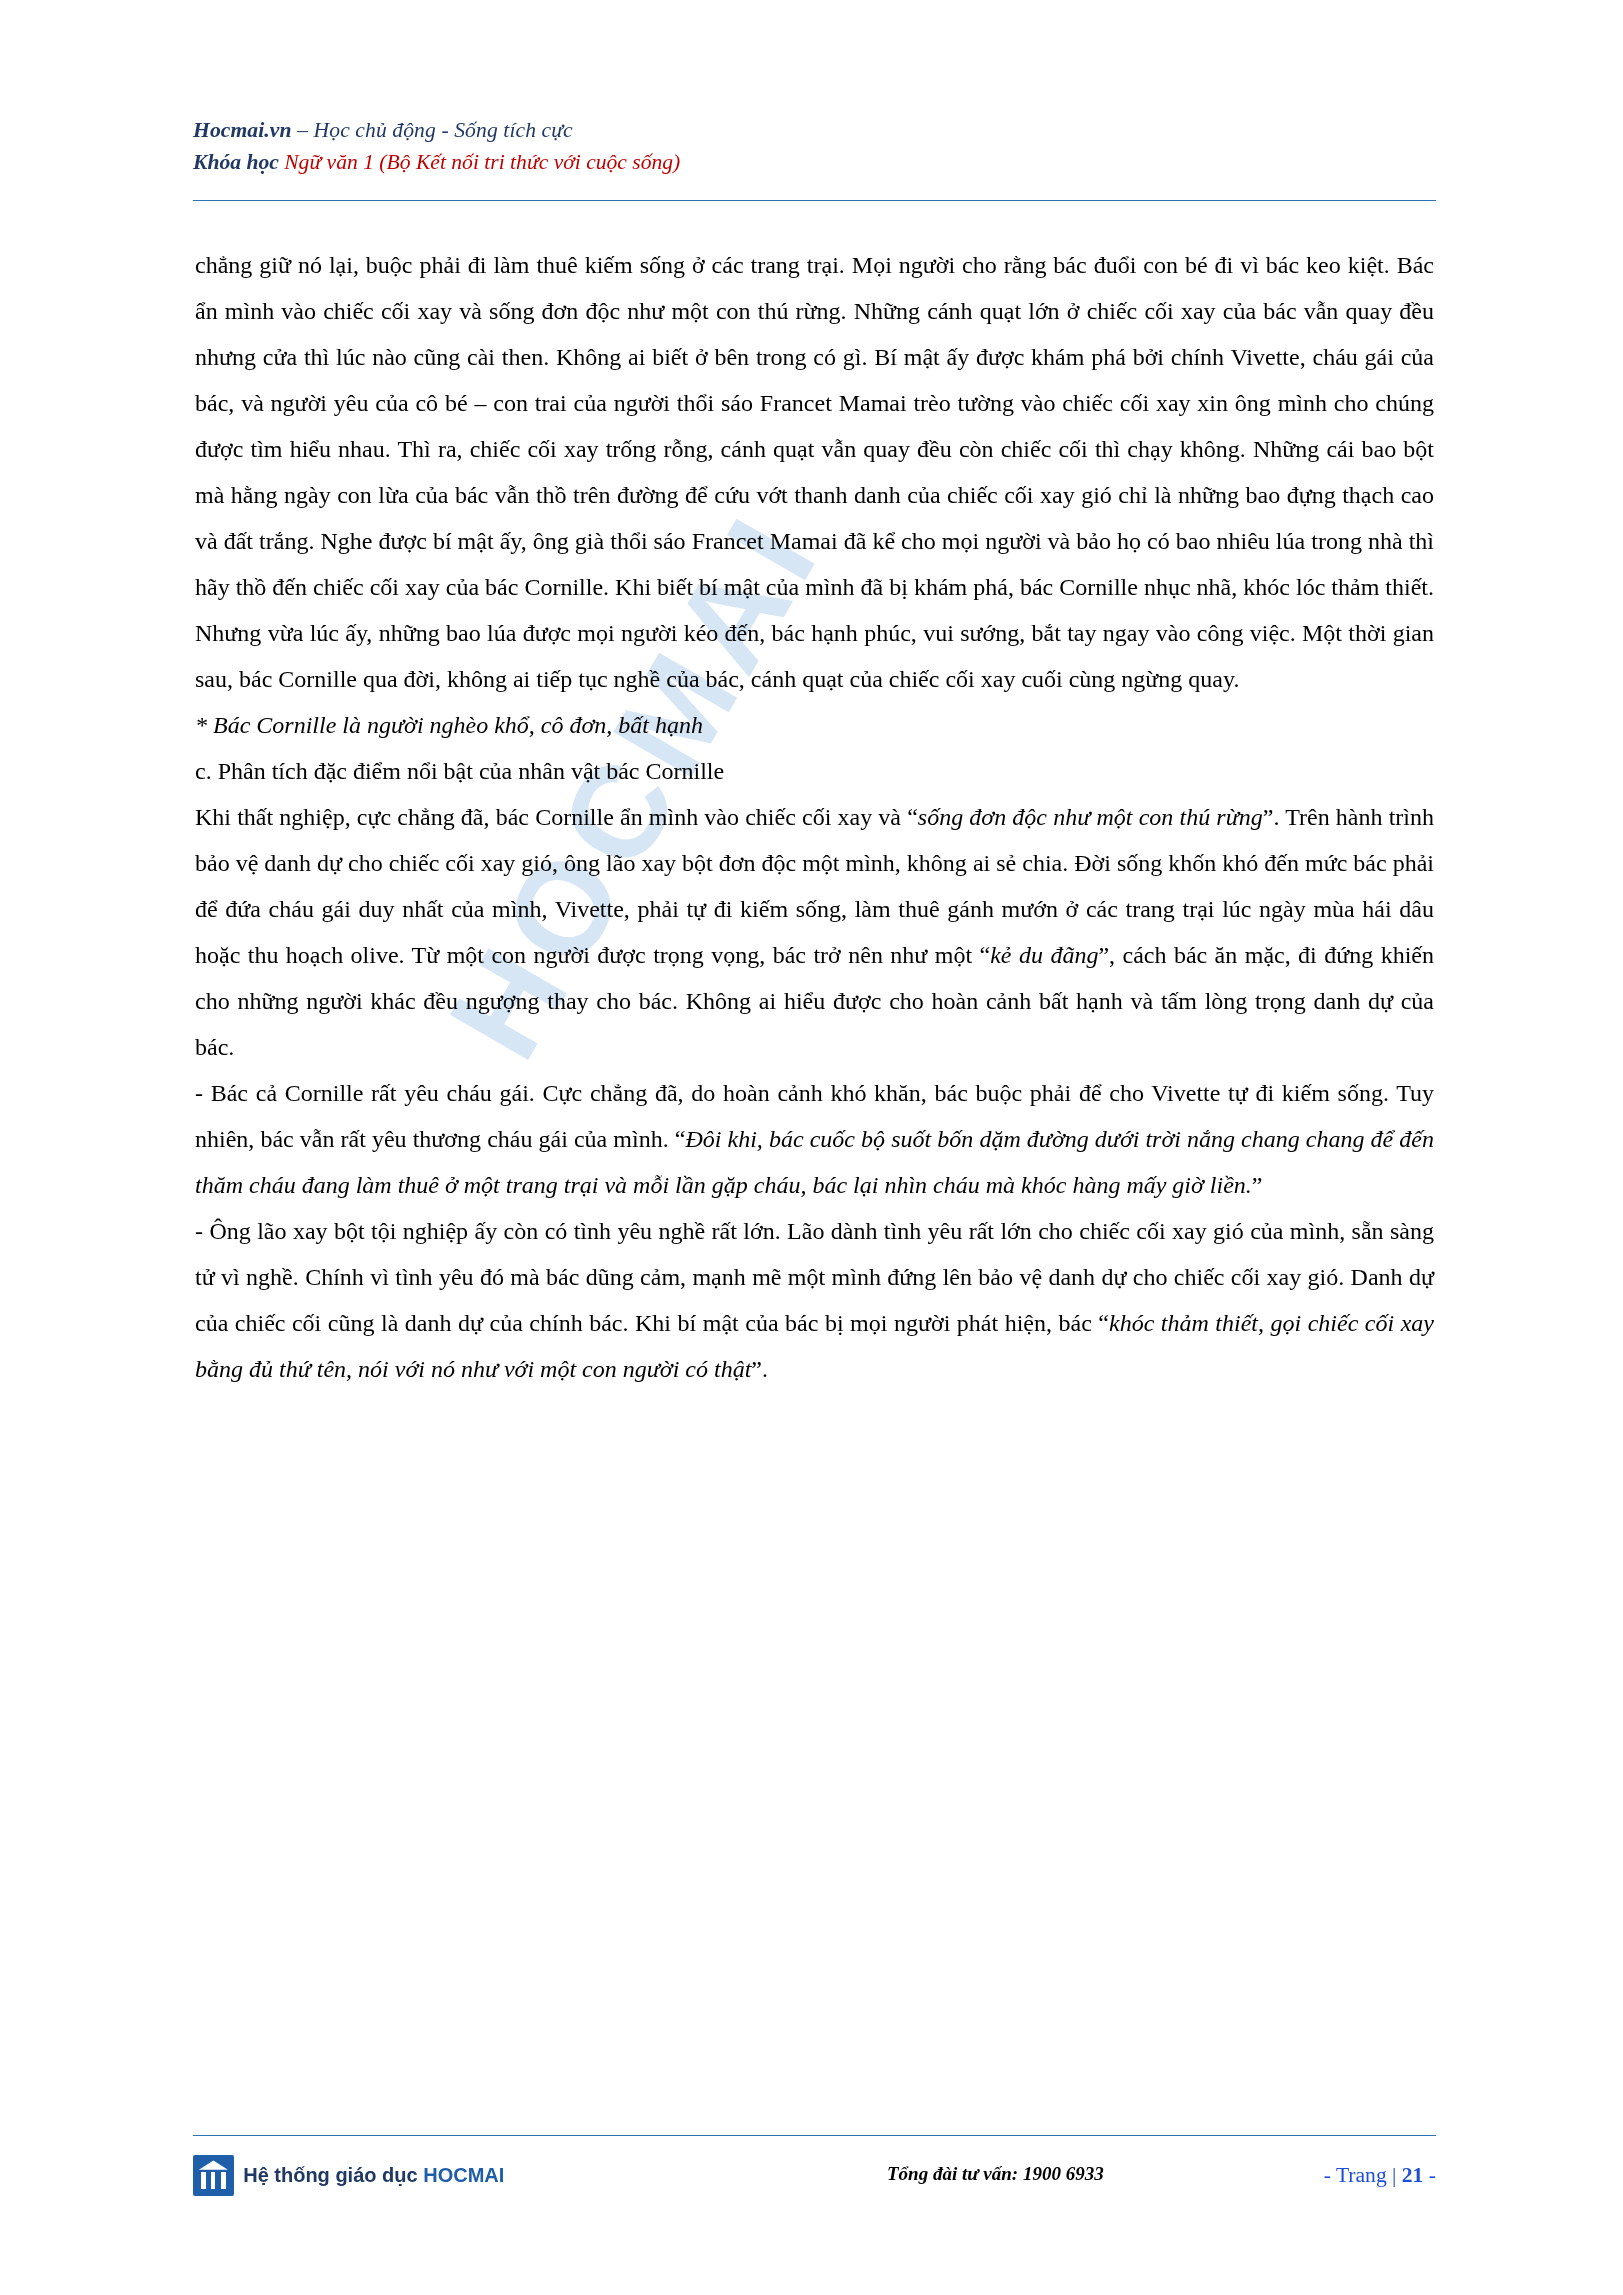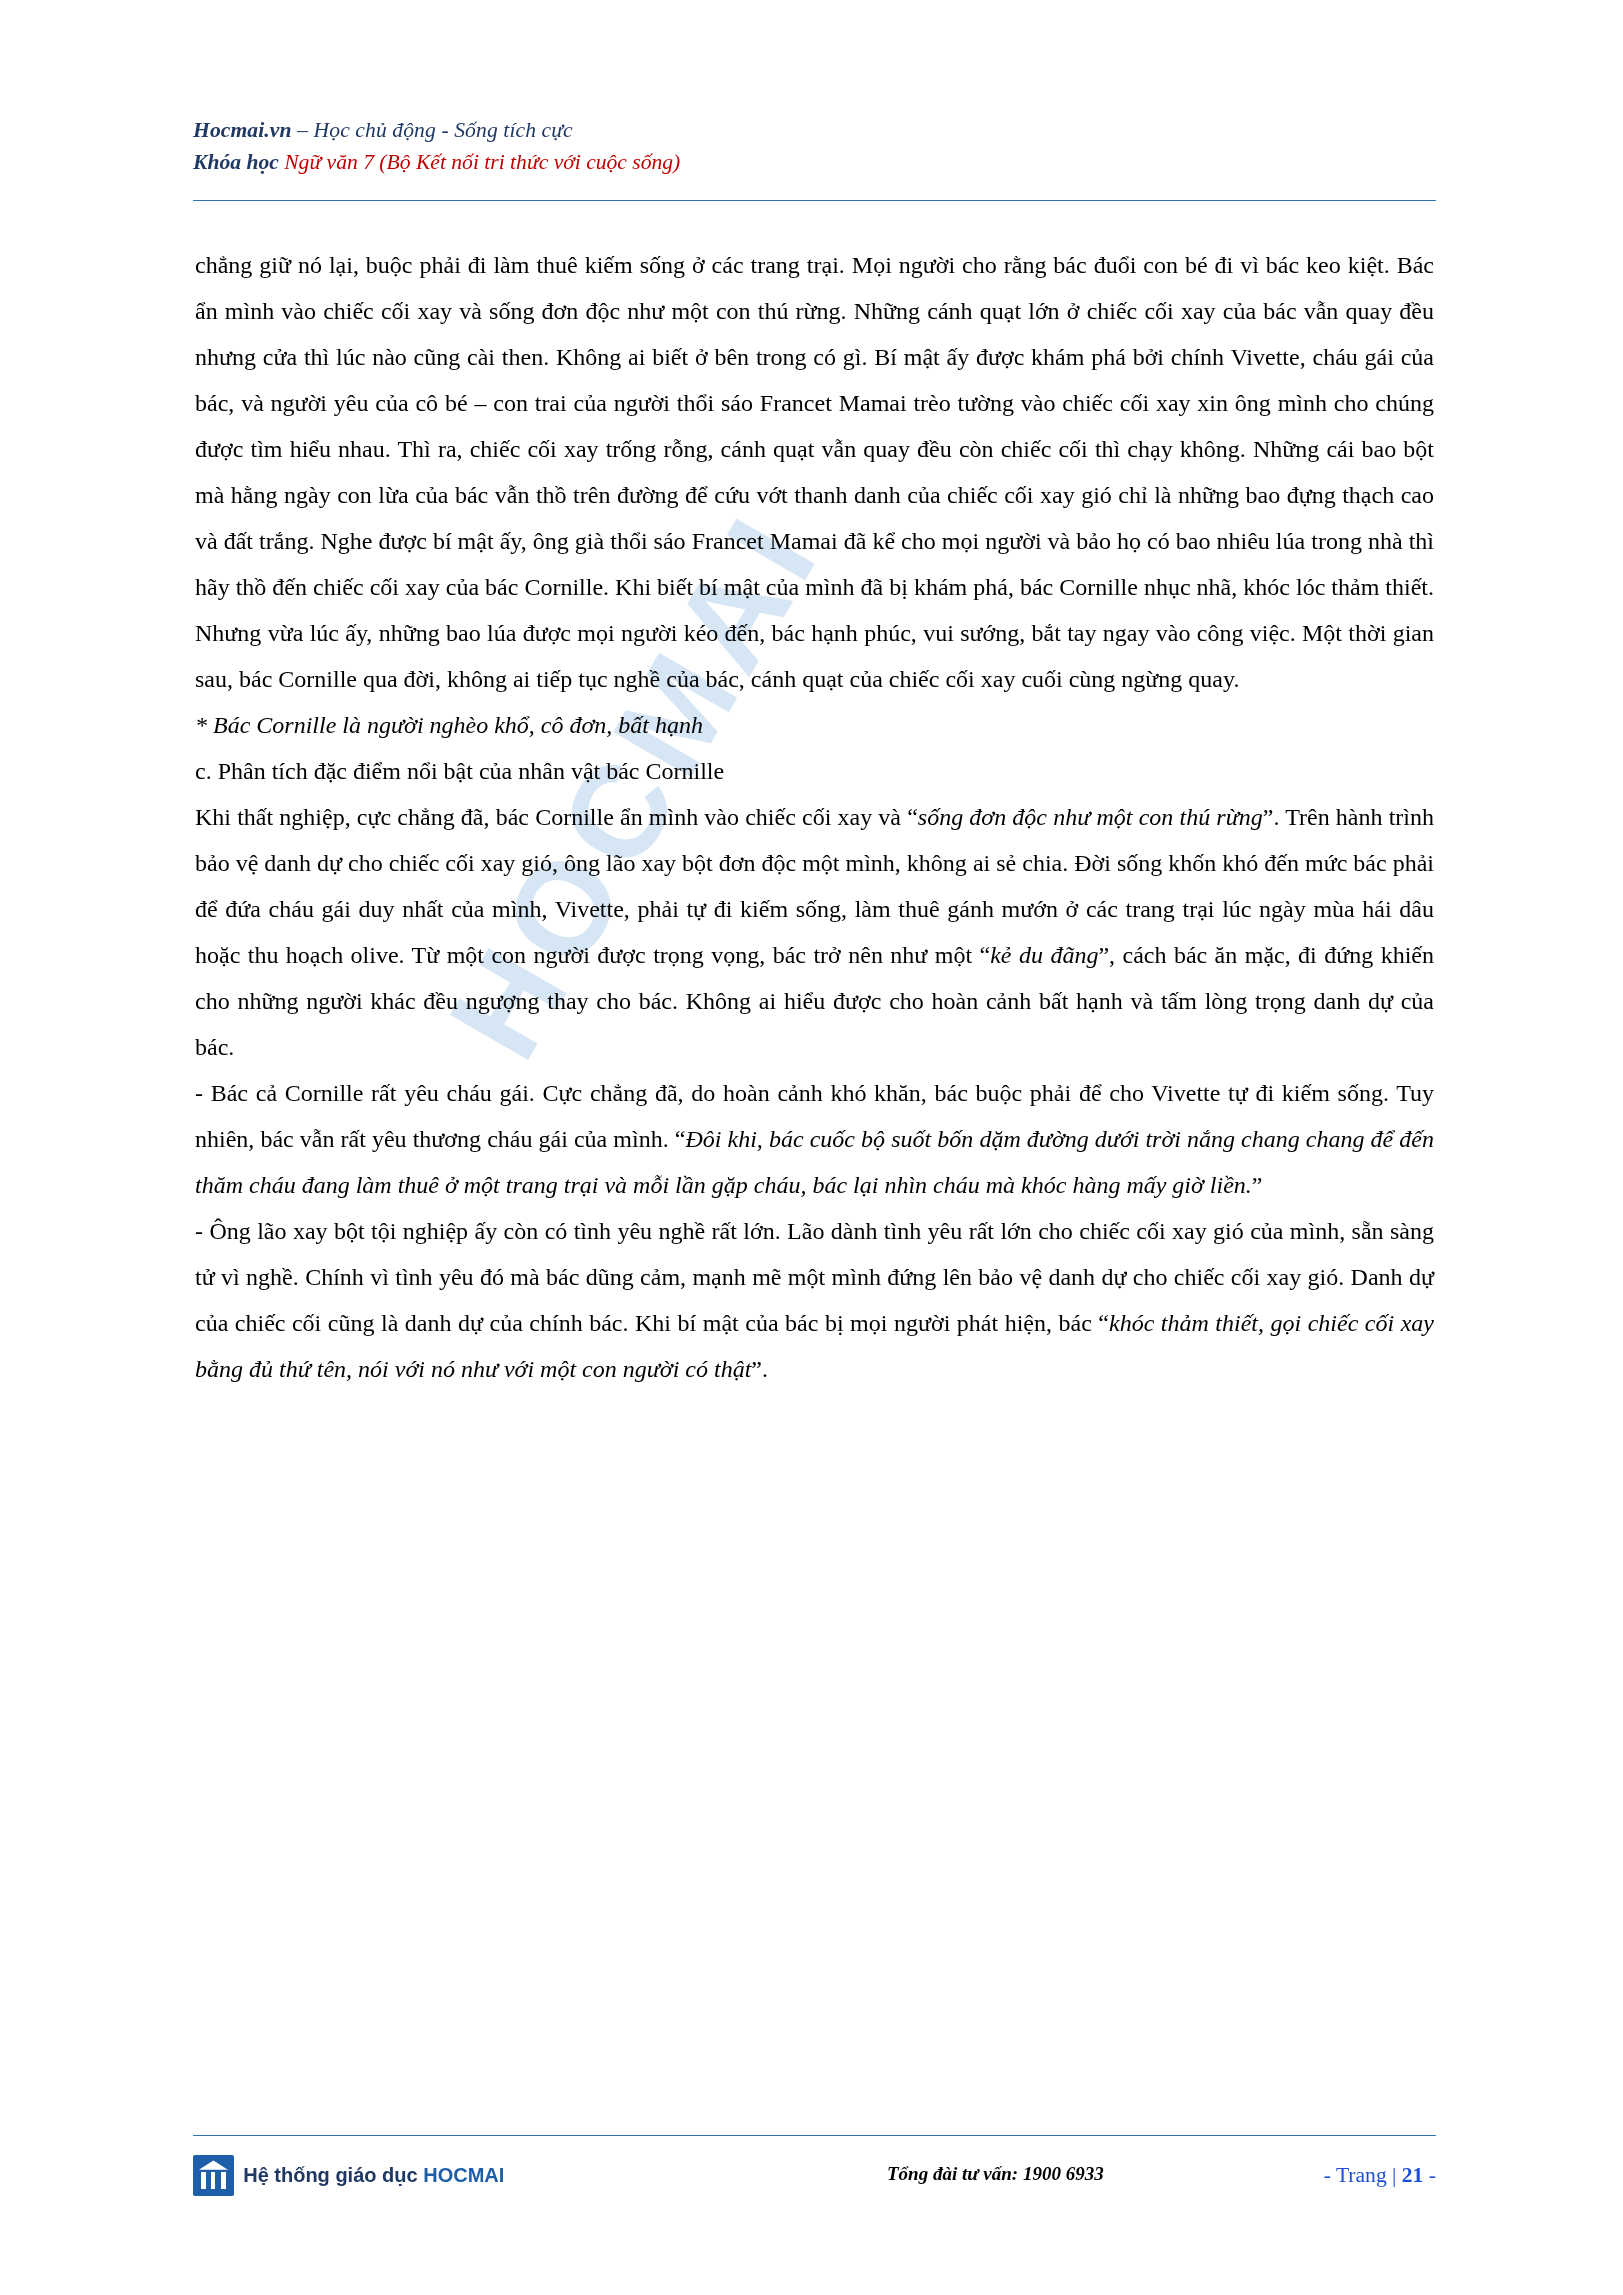--- a/index.html
+++ b/index.html
@@ -192,21 +192,21 @@
 </head>
 <body>
 
 <div class="page">
 
   <div class="header">
     <div class="header-line1">
       <span class="brand">Hocmai.vn</span><span> – Học chủ động - Sống tích cực</span>
     </div>
     <div class="header-line2">
-      <span class="course-label">Khóa học </span><span class="course-name">Ngữ văn 7 (Bộ Kết nối tri thức với cuộc sống)</span>
+      <span class="course-label">Khóa học </span><span class="course-name">Ngữ văn 1 (Bộ Kết nối tri thức với cuộc sống)</span>
     </div>
   </div>
   <div class="header-rule"></div>
 
   <div class="watermark">
     <div class="wm-text">HOCMAI</div>
   </div>
 
   <div class="content">
 

